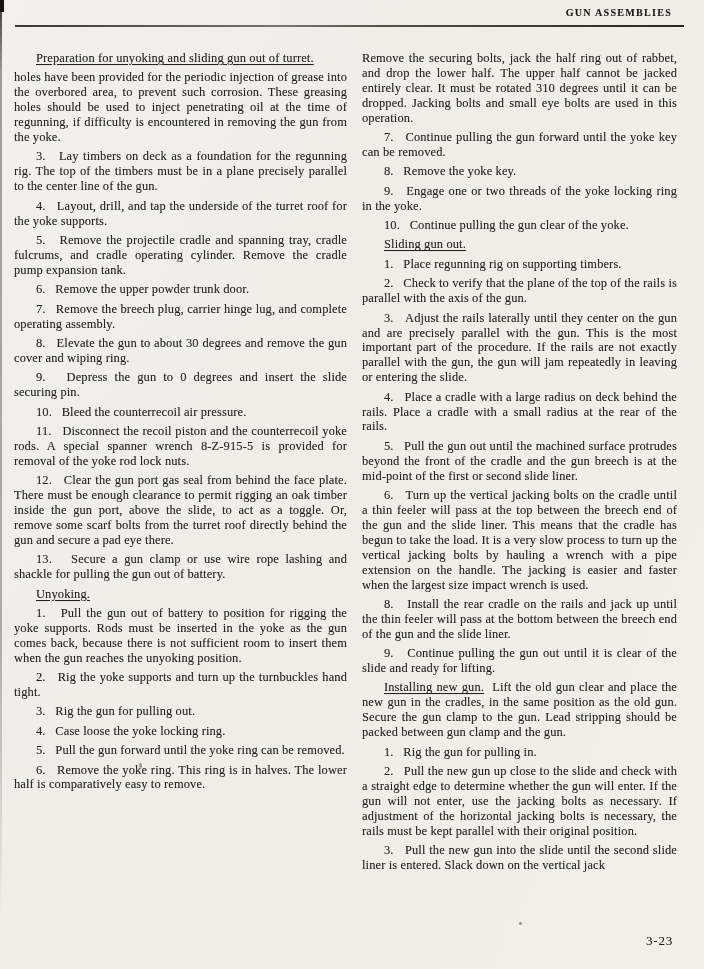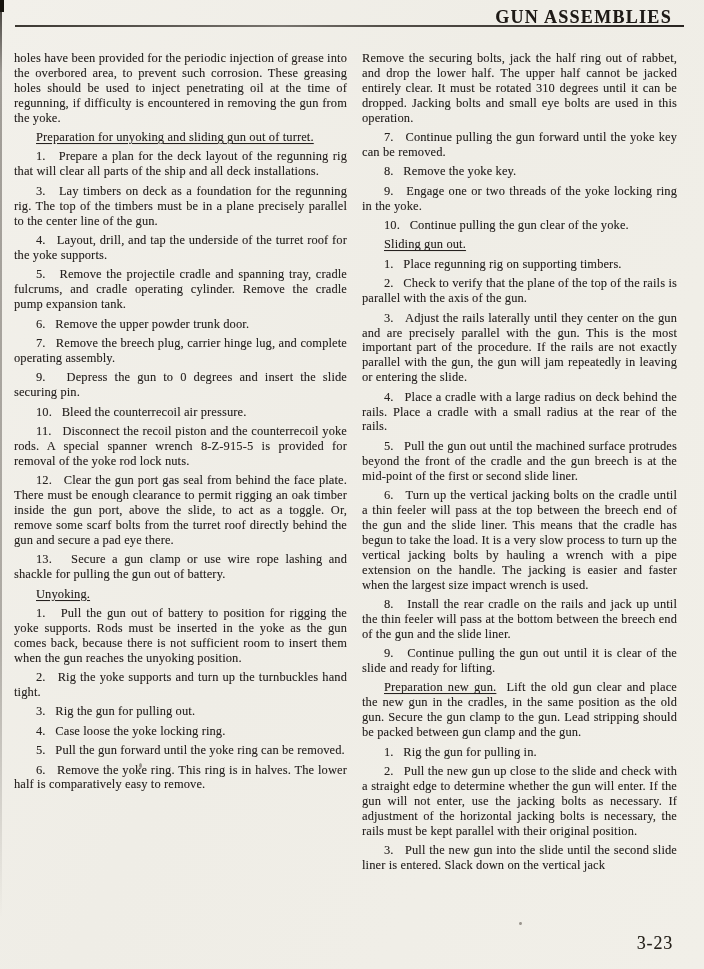--- a/index.html
+++ b/index.html
@@ -18,66 +18,66 @@
   .corner-mark{
     position:absolute;left:0;top:0;width:4px;height:12px;
     background:#17140f;
   }
   .header-rule{
     position:absolute;left:15px;top:25px;width:669px;height:2px;
     background:linear-gradient(to right,rgba(40,36,30,.9) 0%,rgba(55,50,44,.65) 40%,rgba(45,40,34,.8) 55%,rgba(30,26,22,.95) 100%);
   }
   .header-title{
     position:absolute;top:7px;right:32px;
-    font-size:18px;letter-spacing:1.3px;font-weight:bold;
+    font-size:10px;letter-spacing:1.3px;font-weight:bold;
     color:#1e1a16;
     text-shadow:.2px .2px .4px rgba(40,34,28,.35);
   }
   .col{
     position:absolute;top:51px;
     text-align:justify;
     font-size:12.4px;line-height:14.9px;
     letter-spacing:.15px;
     text-shadow:.2px .2px .3px rgba(45,38,32,.3);
   }
   .col-left{left:14px;width:333px;}
   .col-right{left:362px;width:315px;}
   .block{margin:0 0 0 0;padding:0;}
   .block + .block{margin-top:4.5px;}
   .block.ind{text-indent:22px;}
   .ul{text-decoration:underline;text-underline-offset:2px;}
   .footer-num{
     position:absolute;top:933px;right:31px;
-    font-size:18px;letter-spacing:.8px;
+    font-size:13px;letter-spacing:.8px;
     color:#242019;
     text-shadow:.2px .2px .3px rgba(45,38,32,.3);
   }
   .speck{position:absolute;background:rgba(70,62,54,.5);border-radius:50%;}
   .speck-1{left:139px;top:763px;width:3px;height:5px;}
   .speck-2{left:519px;top:922px;width:3px;height:3px;transform:rotate(20deg);}
 </style>
 </head>
 <body>
 
 <div class="page">
   <div class="scan-edge"></div>
   <div class="corner-mark"></div>
 
   <div class="header-title">GUN ASSEMBLIES</div>
   <div class="header-rule"></div>
 
   <div class="col col-left">
+      <p class="block ind"><span class="ul">Preparation for unyoking and sliding gun out of turret.</span></p>
       <p class="block"><span>holes have been provided for the periodic injection of grease into the overbored area, to prevent such corrosion.  These greasing holes should be used to inject penetrating oil at the time of regunning, if difficulty is encountered in removing the gun from the yoke.</span></p>
-      <p class="block ind"><span class="ul">Preparation for unyoking and sliding gun out of turret.</span></p>
-      <p class="block ind"><span>1.&nbsp;&nbsp;&nbsp;Prepare a plan for the deck layout of the regunning rig that will clear all parts of the ship and all deck installations.</span></p>
       <p class="block ind"><span>3.&nbsp;&nbsp;&nbsp;Lay timbers on deck as a foundation for the regunning rig.  The top of the timbers must be in a plane precisely parallel to the center line of the gun.</span></p>
       <p class="block ind"><span>4.&nbsp;&nbsp;&nbsp;Layout, drill, and tap the underside of the turret roof for the yoke supports.</span></p>
       <p class="block ind"><span>5.&nbsp;&nbsp;&nbsp;Remove the projectile cradle and spanning tray, cradle fulcrums, and cradle operating cylinder. Remove the cradle pump expansion tank.</span></p>
       <p class="block ind"><span>6.&nbsp;&nbsp;&nbsp;Remove the upper powder trunk door.</span></p>
       <p class="block ind"><span>7.&nbsp;&nbsp;&nbsp;Remove the breech plug, carrier hinge lug, and complete operating assembly.</span></p>
+      <p class="block ind"><span>8.&nbsp;&nbsp;&nbsp;Elevate the gun to about 30 degrees and remove the gun cover and wiping ring.</span></p>
       <p class="block ind"><span>9.&nbsp;&nbsp;&nbsp;Depress the gun to 0 degrees and insert the slide securing pin.</span></p>
       <p class="block ind"><span>10.&nbsp;&nbsp;&nbsp;Bleed the counterrecoil air pressure.</span></p>
       <p class="block ind"><span>11.&nbsp;&nbsp;&nbsp;Disconnect the recoil piston and the counterrecoil yoke rods.  A special spanner wrench 8-Z-915-5 is provided for removal of the yoke rod lock nuts.</span></p>
       <p class="block ind"><span>12.&nbsp;&nbsp;&nbsp;Clear the gun port gas seal from behind the face plate.  There must be enough clearance to permit rigging an oak timber inside the gun port, above the slide, to act as a toggle.  Or, remove some scarf bolts from the turret roof directly behind the gun and secure a pad eye there.</span></p>
       <p class="block ind"><span>13.&nbsp;&nbsp;&nbsp;Secure a gun clamp or use wire rope lashing and shackle for pulling the gun out of battery.</span></p>
       <p class="block ind"><span class="ul">Unyoking.</span></p>
       <p class="block ind"><span>1.&nbsp;&nbsp;&nbsp;Pull the gun out of battery to position for rigging the yoke supports.  Rods must be inserted in the yoke as the gun comes back, because there is not sufficient room to insert them when the gun reaches the unyoking position.</span></p>
       <p class="block ind"><span>2.&nbsp;&nbsp;&nbsp;Rig the yoke supports and turn up the turnbuckles hand tight.</span></p>
       <p class="block ind"><span>3.&nbsp;&nbsp;&nbsp;Rig the gun for pulling out.</span></p>
       <p class="block ind"><span>4.&nbsp;&nbsp;&nbsp;Case loose the yoke locking ring.</span></p>
@@ -92,21 +92,21 @@
       <p class="block ind"><span>10.&nbsp;&nbsp;&nbsp;Continue pulling the gun clear of the yoke.</span></p>
       <p class="block ind"><span class="ul">Sliding gun out.</span></p>
       <p class="block ind"><span>1.&nbsp;&nbsp;&nbsp;Place regunning rig on supporting timbers.</span></p>
       <p class="block ind"><span>2.&nbsp;&nbsp;&nbsp;Check to verify that the plane of the top of the rails is parallel with the axis of the gun.</span></p>
       <p class="block ind"><span>3.&nbsp;&nbsp;&nbsp;Adjust the rails laterally until they center on the gun and are precisely parallel with the gun.  This is the most important part of the procedure.  If the rails are not exactly parallel with the gun, the gun will jam repeatedly in leaving or entering the slide.</span></p>
       <p class="block ind"><span>4.&nbsp;&nbsp;&nbsp;Place a cradle with a large radius on deck behind the rails.  Place a cradle with a small radius at the rear of the rails.</span></p>
       <p class="block ind"><span>5.&nbsp;&nbsp;&nbsp;Pull the gun out until the machined surface protrudes beyond the front of the cradle and the gun breech is at the mid-point of the first or second slide liner.</span></p>
       <p class="block ind"><span>6.&nbsp;&nbsp;&nbsp;Turn up the vertical jacking bolts on the cradle until a thin feeler will pass at the top between the breech end of the gun and the slide liner.  This means that the cradle has begun to take the load.  It is a very slow process to turn up the vertical jacking bolts by hauling a wrench with a pipe extension on the handle.  The jacking is easier and faster when the largest size impact wrench is used.</span></p>
       <p class="block ind"><span>8.&nbsp;&nbsp;&nbsp;Install the rear cradle on the rails and jack up until the thin feeler will pass at the bottom between the breech end of the gun and the slide liner.</span></p>
       <p class="block ind"><span>9.&nbsp;&nbsp;&nbsp;Continue pulling the gun out until it is clear of the slide and ready for lifting.</span></p>
-      <p class="block ind"><span class="ul">Preparation new gun.</span><span>&nbsp;&nbsp;Lift the old gun clear and place the new gun in the cradles, in the same position as the old gun.  Secure the gun clamp to the gun.  Lead stripping should be packed between gun clamp and the gun.</span></p>
+      <p class="block ind"><span class="ul">Installing new gun.</span><span>&nbsp;&nbsp;Lift the old gun clear and place the new gun in the cradles, in the same position as the old gun.  Secure the gun clamp to the gun.  Lead stripping should be packed between gun clamp and the gun.</span></p>
       <p class="block ind"><span>1.&nbsp;&nbsp;&nbsp;Rig the gun for pulling in.</span></p>
       <p class="block ind"><span>2.&nbsp;&nbsp;&nbsp;Pull the new gun up close to the slide and check with a straight edge to determine whether the gun will enter.  If the gun will not enter, use the jacking bolts as necessary.  If adjustment of the horizontal jacking bolts is necessary, the rails must be kept parallel with their original position.</span></p>
       <p class="block ind"><span>3.&nbsp;&nbsp;&nbsp;Pull the new gun into the slide until the second slide liner is entered.  Slack down on the vertical jack</span></p>
     </div>
 
   <div class="speck speck-1"></div>
   <div class="speck speck-2"></div>
 
   <div class="footer-num">3-23</div>
 </div>

